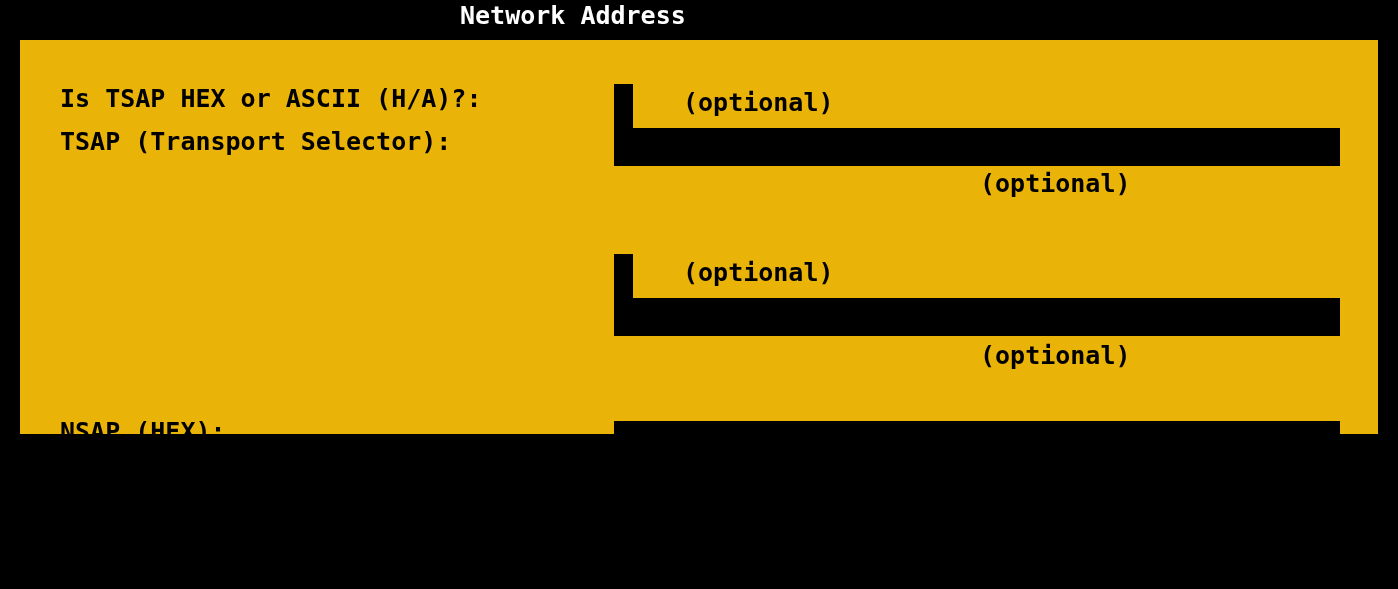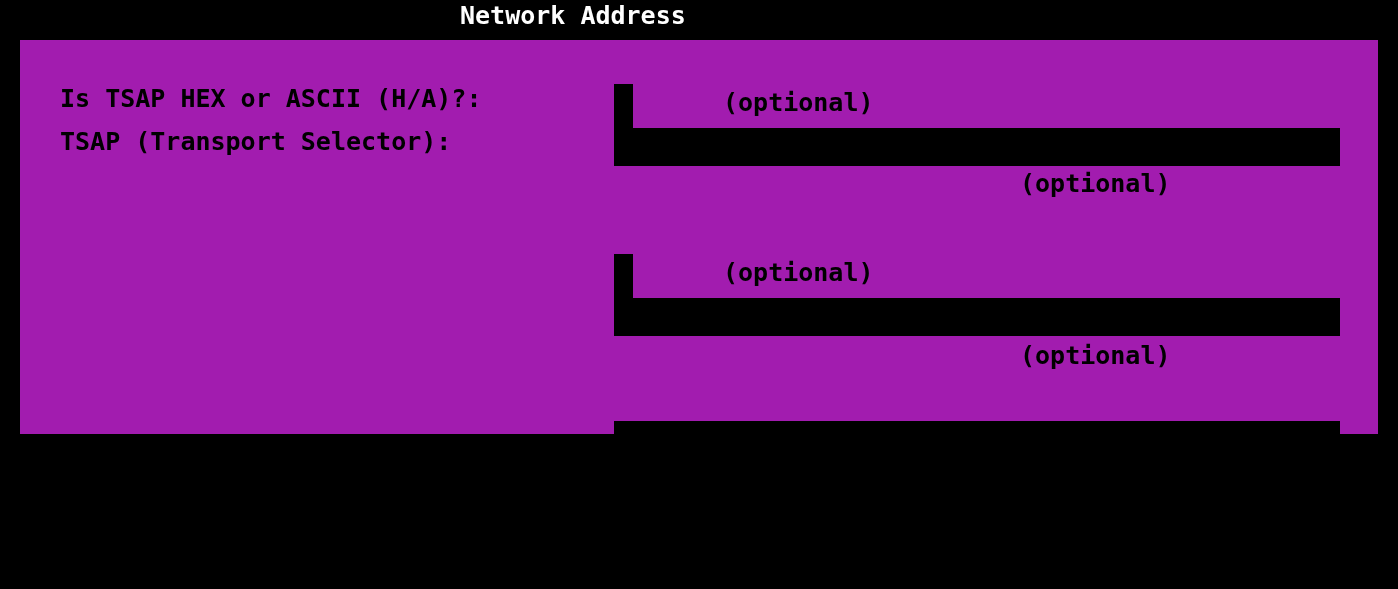--- a/index.html
+++ b/index.html
@@ -14,36 +14,36 @@
     height: 589px;
     background: #000;
     overflow: hidden;
   }
   .dialog {
     position: absolute;
     left: 20px;
     top: 40px;
     width: 1358px;
     height: 394px;
-    background: #a21caf;
+    background: #eab308;
   }
   .txt {
     position: absolute;
     font-size: 25px;
     line-height: 1;
     white-space: pre;
     letter-spacing: 0px;
   }
   .title {
     color: #fff;
     left: 460px;
     top: 3px;
   }
   .lbl { color: #000; left: 40px; }
-  .hint { color: #000; margin-left: 40px; }
+  .hint { color: #000; }
   .lbl-tsap-type { top: 86px; }
   .lbl-tsap-sel  { top: 129px; text-align: right; }
   .lbl-ssap-type { top: 256px; }
   .lbl-ssap-sel  { top: 299px; }
   .lbl-nsap      { top: 419px; }
   .hint-tsap-type { left: 663px; top: 90px; }
   .hint-tsap-sel  { left: 960px; top: 171px; }
   .hint-ssap-type { left: 663px; top: 260px; }
   .hint-ssap-sel  { left: 960px; top: 343px; }
   .field {
@@ -80,16 +80,17 @@
     <div class="txt lbl lbl-tsap-sel" style="top:89px">TSAP (Transport Selector):</div>
     <div class="field field-bar f-tsap-sel"></div>
     <div class="txt hint hint-tsap-sel" style="top:131px">(optional)</div>
 
     <div class="field field-char f-ssap-type"></div>
     <div class="txt hint hint-ssap-type" style="top:220px">(optional)</div>
 
     <div class="field field-bar f-ssap-sel"></div>
     <div class="txt hint hint-ssap-sel" style="top:303px">(optional)</div>
 
+    <div class="txt lbl lbl-nsap" style="top:379px">NSAP (HEX):</div>
     <div class="field field-bar f-nsap"></div>
 
   </div>
 </div>
 
 </body></html>

